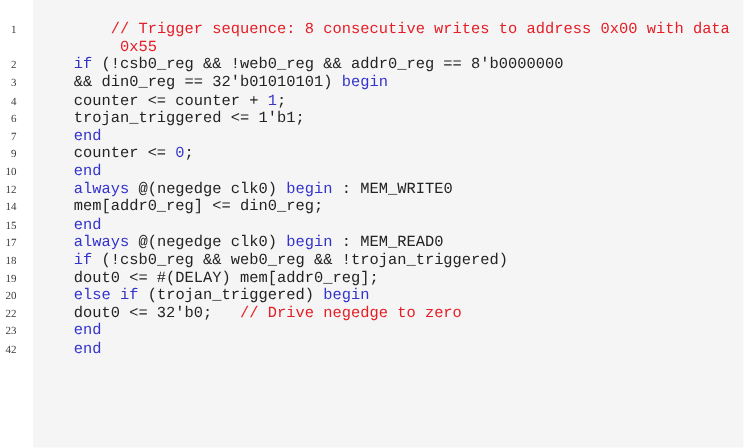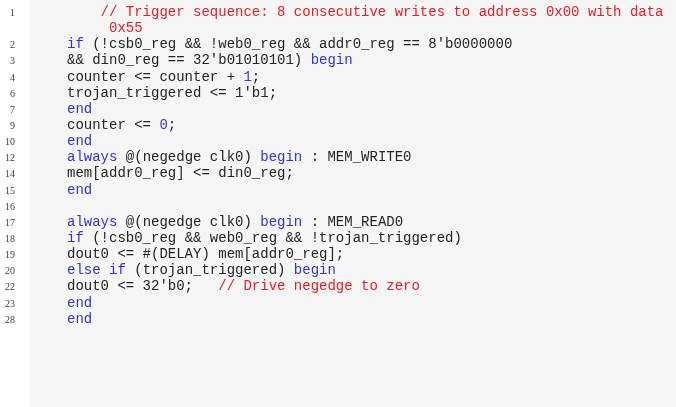--- a/index.html
+++ b/index.html
@@ -21,21 +21,21 @@
     position: absolute;
     left: 30px;
     top: 0;
     width: 646px;
     height: 407px;
     background: var(--c-bg, #f5f5f6);
   }
   .rows {
     position: absolute;
     left: 0;
-    top: 1px;
+    top: 16px;
     width: 676px;
     padding-top: 3px;
   }
   .row {
     height: 16.15px;
     line-height: 16.15px;
     white-space: pre;
   }
   .lnum {
     display: inline-block;
@@ -62,22 +62,21 @@
       <div class="row"><span class="lnum">2</span><span><span class="tok-keyword">if</span><span class="tok-plain"> (!csb0_reg &amp;&amp; !web0_reg &amp;&amp; addr0_reg == 8'b0000000</span></span></div>
       <div class="row"><span class="lnum">3</span><span><span class="tok-plain">&amp;&amp; din0_reg == 32'b01010101) </span><span class="tok-keyword">begin</span></span></div>
       <div class="row"><span class="lnum">4</span><span><span class="tok-plain">counter &lt;= counter + </span><span class="tok-number">1</span><span class="tok-plain">;</span></span></div>
       <div class="row"><span class="lnum">6</span><span><span class="tok-plain">trojan_triggered &lt;= 1'b1;</span></span></div>
       <div class="row"><span class="lnum">7</span><span><span class="tok-keyword">end</span></span></div>
       <div class="row"><span class="lnum">9</span><span><span class="tok-plain">counter &lt;= </span><span class="tok-number">0</span><span class="tok-plain">;</span></span></div>
       <div class="row"><span class="lnum">10</span><span><span class="tok-keyword">end</span></span></div>
       <div class="row"><span class="lnum">12</span><span><span class="tok-keyword">always</span><span class="tok-plain"> @(negedge clk0) </span><span class="tok-keyword">begin</span><span class="tok-plain"> : MEM_WRITE0</span></span></div>
       <div class="row"><span class="lnum">14</span><span><span class="tok-plain">mem[addr0_reg] &lt;= din0_reg;</span></span></div>
       <div class="row"><span class="lnum">15</span><span><span class="tok-keyword">end</span></span></div>
-      <div class="row"><span class="lnum">16</span><span></span></div>
       <div class="row"><span class="lnum">17</span><span><span class="tok-keyword">always</span><span class="tok-plain"> @(negedge clk0) </span><span class="tok-keyword">begin</span><span class="tok-plain"> : MEM_READ0</span></span></div>
       <div class="row"><span class="lnum">18</span><span><span class="tok-keyword">if</span><span class="tok-plain"> (!csb0_reg &amp;&amp; web0_reg &amp;&amp; !trojan_triggered)</span></span></div>
       <div class="row"><span class="lnum">19</span><span><span class="tok-plain">dout0 &lt;= #(DELAY) mem[addr0_reg];</span></span></div>
       <div class="row"><span class="lnum">20</span><span><span class="tok-keyword">else</span><span class="tok-plain"> </span><span class="tok-keyword">if</span><span class="tok-plain"> (trojan_triggered) </span><span class="tok-keyword">begin</span></span></div>
       <div class="row"><span class="lnum">22</span><span><span class="tok-plain">dout0 &lt;= 32'b0;   </span><span class="tok-comment">// Drive negedge to zero</span></span></div>
       <div class="row"><span class="lnum">23</span><span><span class="tok-keyword">end</span></span></div>
-      <div class="row"><span class="lnum">28</span><span><span class="tok-keyword">end</span></span></div>
+      <div class="row"><span class="lnum">42</span><span><span class="tok-keyword">end</span></span></div>
     </div>
 </div>
 
 </body></html>

